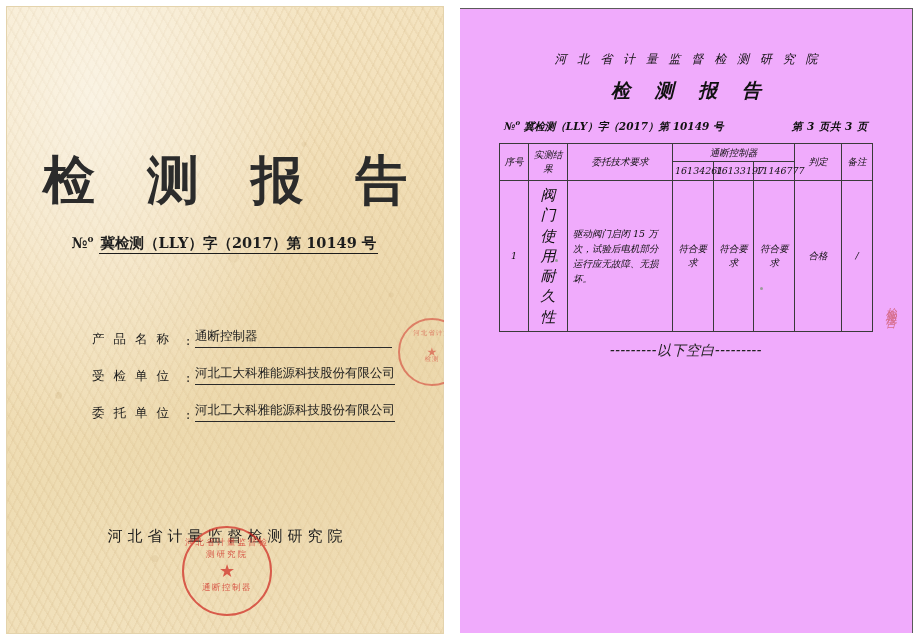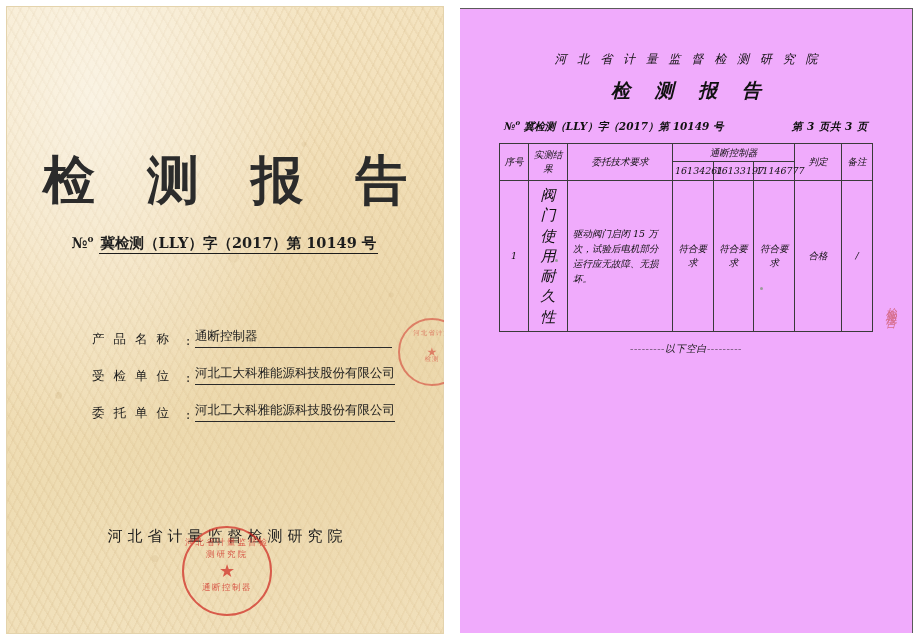--- a/index.html
+++ b/index.html
@@ -251,21 +251,21 @@
     font-size: 9.5px;
   }
   table.rep-table td.vert {
     font-size: 15px;
     line-height: 1.35;
     padding: 4px 7px;
   }
   .blank-note {
     text-align: center;
     font-family: "DejaVu Serif", "Liberation Serif", serif;
-    font-size: 10px;
+    font-size: 14px;
     color: #222;
     margin-top: 10px;
     letter-spacing: 0.5px;
   }
   .side-marks {
     position: absolute;
     right: 14px;
     top: 290px;
     color: #c0392b;
     opacity: 0.55;

